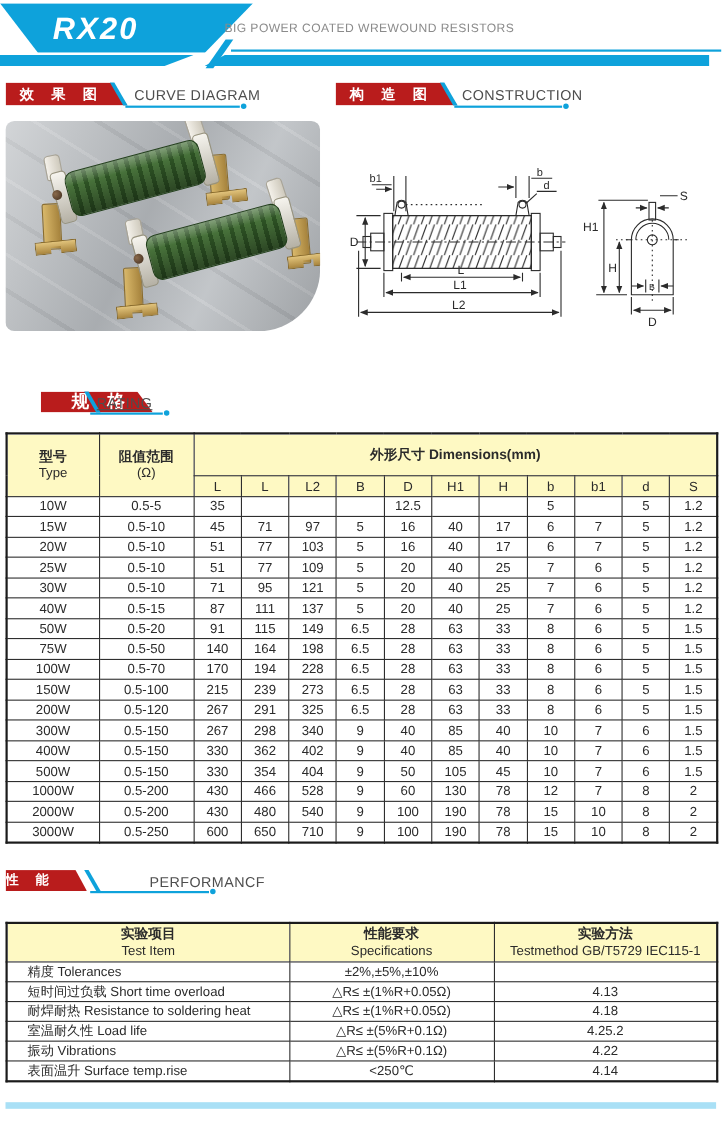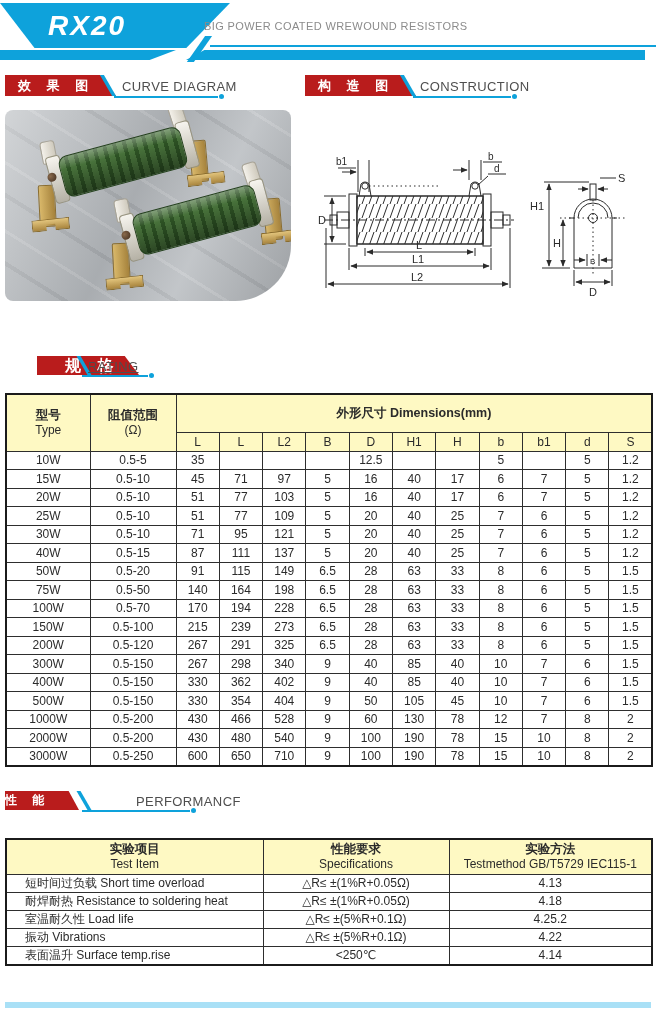--- a/index.html
+++ b/index.html
@@ -569,20 +569,25 @@
           <div class="hdr-en">Specifications</div>
         </th>
         <th>
           <div class="hdr-cn">实验方法</div>
           <div class="hdr-en">Testmethod GB/T5729 IEC115-1</div>
         </th>
       </tr>
     </thead>
     <tbody id="perf-body">
         <tr>
+          <td class="left">精度 Tolerances</td>
+          <td>±2%,±5%,±10%</td>
+          <td></td>
+        </tr>
+        <tr>
           <td class="left">短时间过负载 Short time overload</td>
           <td>△R≤ ±(1%R+0.05Ω)</td>
           <td>4.13</td>
         </tr>
         <tr>
           <td class="left">耐焊耐热 Resistance to soldering heat</td>
           <td>△R≤ ±(1%R+0.05Ω)</td>
           <td>4.18</td>
         </tr>
         <tr>

